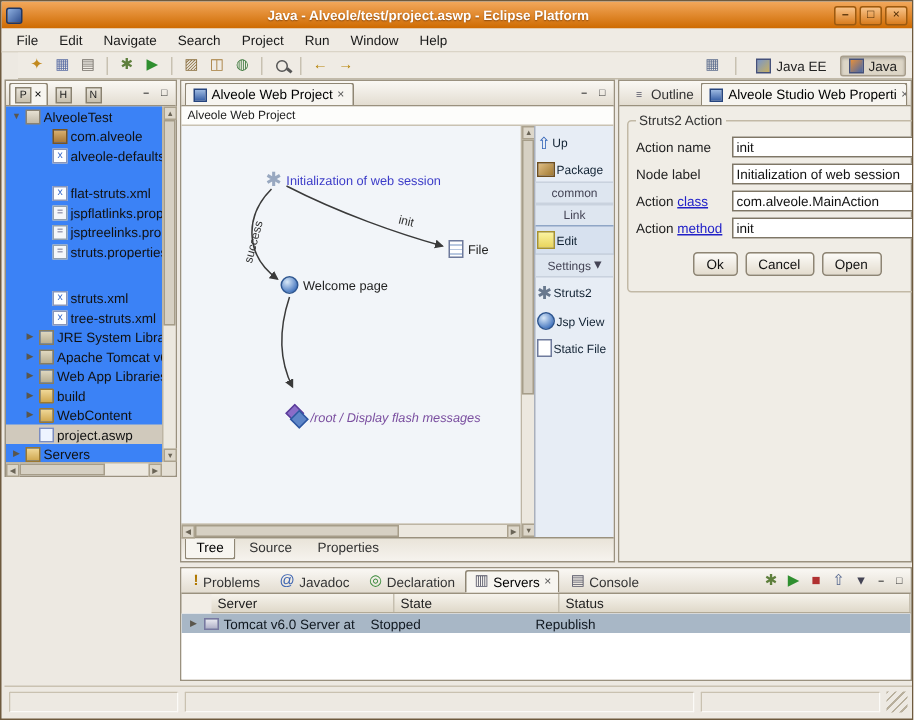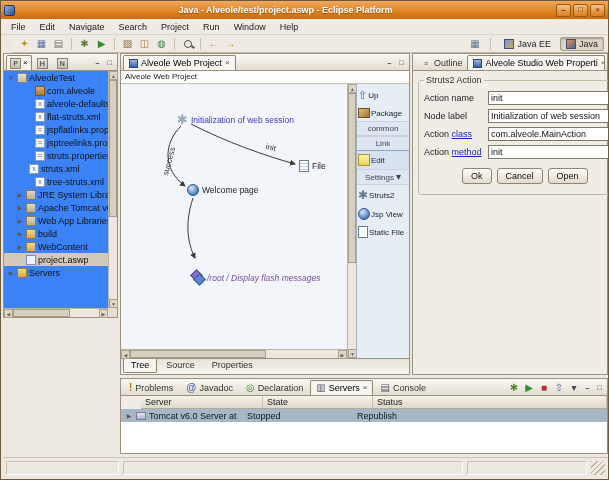--- a/index.html
+++ b/index.html
@@ -278,41 +278,41 @@
           <div class="trow" style="padding-left: 21px;">
             <span class="arrow none"></span>
             <span class="nico package-icon"></span>
             <span class="tlabel">com.alveole</span>
           </div>
           <div class="trow" style="padding-left: 21px;">
             <span class="arrow none"></span>
             <span class="nico xml-file-icon"></span>
             <span class="tlabel">alveole-defaults.xml</span>
           </div>
-          <div class="trow" style="padding-left: 21px;">
+          <div class="trow" style="padding-left: 21px; margin-top: 12px;">
             <span class="arrow none"></span>
             <span class="nico xml-file-icon"></span>
             <span class="tlabel">flat-struts.xml</span>
           </div>
           <div class="trow" style="padding-left: 21px;">
             <span class="arrow none"></span>
             <span class="nico properties-file-icon"></span>
             <span class="tlabel">jspflatlinks.propert</span>
           </div>
           <div class="trow" style="padding-left: 21px;">
             <span class="arrow none"></span>
             <span class="nico properties-file-icon"></span>
             <span class="tlabel">jsptreelinks.proper</span>
           </div>
           <div class="trow" style="padding-left: 21px;">
             <span class="arrow none"></span>
             <span class="nico properties-file-icon"></span>
             <span class="tlabel">struts.properties</span>
           </div>
-          <div class="trow" style="padding-left: 15px;">
+          <div class="trow" style="padding-left: 21px; margin-top: 18px;">
             <span class="arrow none"></span>
             <span class="nico xml-file-icon"></span>
             <span class="tlabel">struts.xml</span>
           </div>
           <div class="trow" style="padding-left: 21px;">
             <span class="arrow none"></span>
             <span class="nico xml-file-icon"></span>
             <span class="tlabel">tree-struts.xml</span>
           </div>
           <div class="trow" style="padding-left: 12px;">

